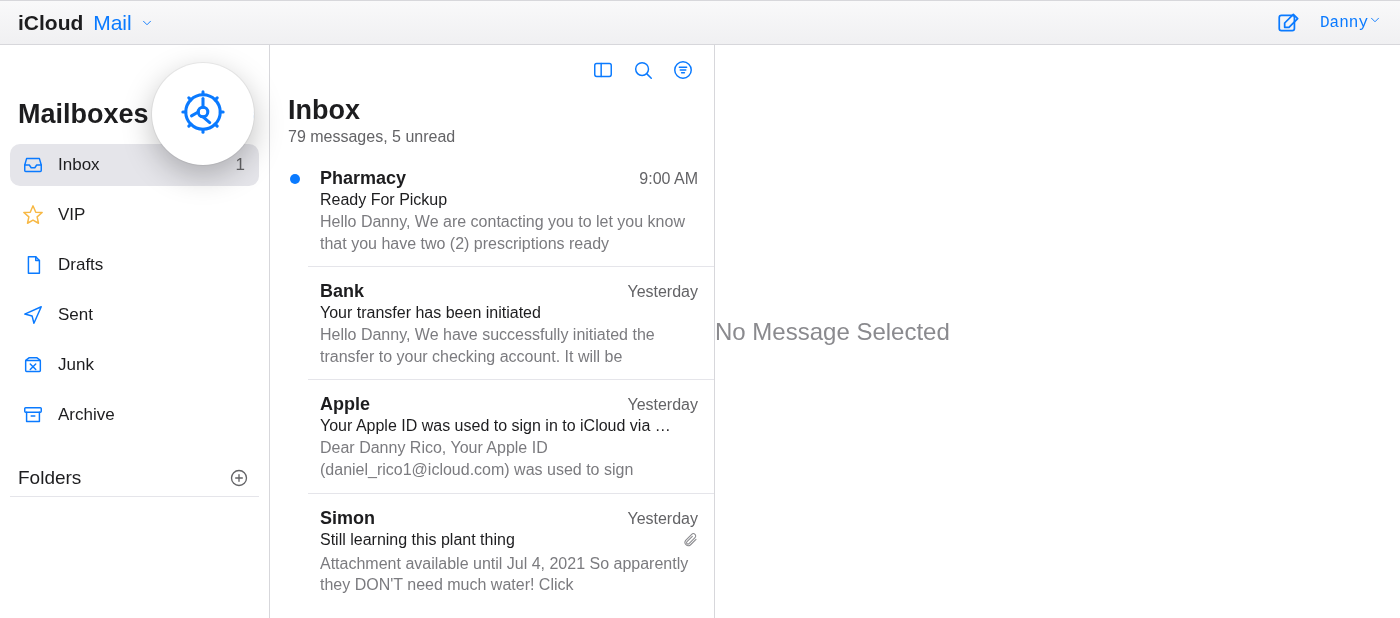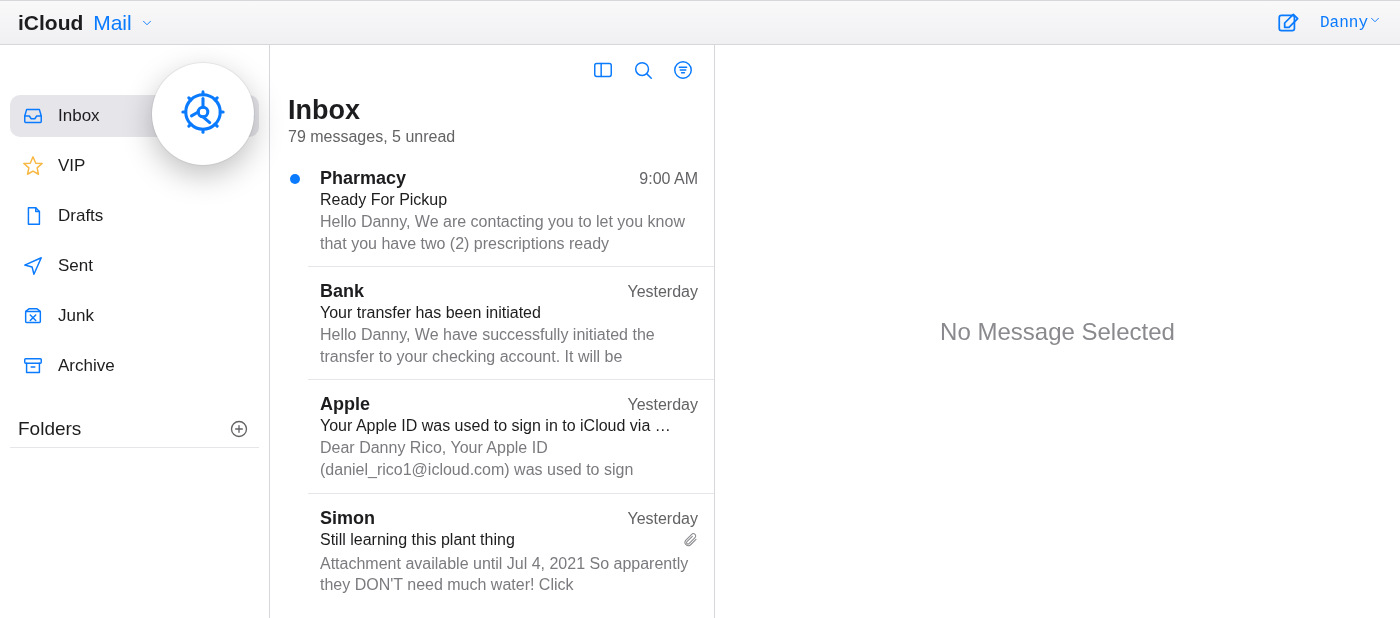--- a/index.html
+++ b/index.html
@@ -23,21 +23,21 @@
   .brand .mail { color:#0a7aff; font-weight:400; margin-left:4px; }
   .brand .chev { color:#0a7aff; margin-left:2px; }
   .topbar .spacer { flex:1; }
   .top-icon { width:34px; height:34px; display:flex; align-items:center; justify-content:center; color:#0a7aff; cursor:pointer; }
   .user { color:#0a7aff; font-size:16px; margin-left:14px; display:flex; align-items:center; gap:0; cursor:pointer;font-family:Liberation Mono, monospace; }
 
   
   .columns { display:flex; height:calc(618px - 45px); }
   .sidebar { width:270px; border-right:1px solid #d7d7db; padding:0 10px 0 10px; position:relative; }
   .listcol  { width:445px; border-right:1px solid #d7d7db; padding:0 0 0 0; display:flex; flex-direction:column; }
-  .detail   { flex:1; display:flex; align-items:center; justify-content:center; }
+  .detail   { flex:1; display:flex; align-items:center; justify-content:flex-start; }
 
   .detail-empty { color:#8a8a8e; font-size:24px; }
 
   
   .sb-icons-row { height:50px; display:flex; align-items:center; justify-content:flex-end; gap:8px; padding-right:6px; }
   .sb-title { font-size:27px; font-weight:700; padding:4px 8px 14px 8px; }
   .mailbox {
     display:flex; align-items:center; gap:14px;
     padding:10px 14px 10px 12px; border-radius:10px;
     font-size:17px; cursor:pointer;
@@ -153,20 +153,21 @@
 
     <span class="undo-peek">
       <svg width="24" height="24" viewBox="0 0 24 24">
           <path d="M3 12a9 9 0 1 0 3-6.7"></path>
           <polyline points="4 3 4 8 9 8"></polyline>
         </svg>
     </span>
 
     <div class="sb-icons-row"></div>
 
+    <div class="sb-title">Mailboxes</div>
 
     <div class="mailbox selected">
       <span class="mbx-icon">
         <svg viewBox="0 0 24 24" width="22" height="22">
             <path d="M3 12l2-7h14l2 7v6a1 1 0 0 1-1 1H4a1 1 0 0 1-1-1z"></path>
             <path d="M3 12h5l2 3h4l2-3h5"></path>
           </svg>
       </span>
       <span class="mbx-label">Inbox</span>
       <span class="mbx-badge">1</span>

